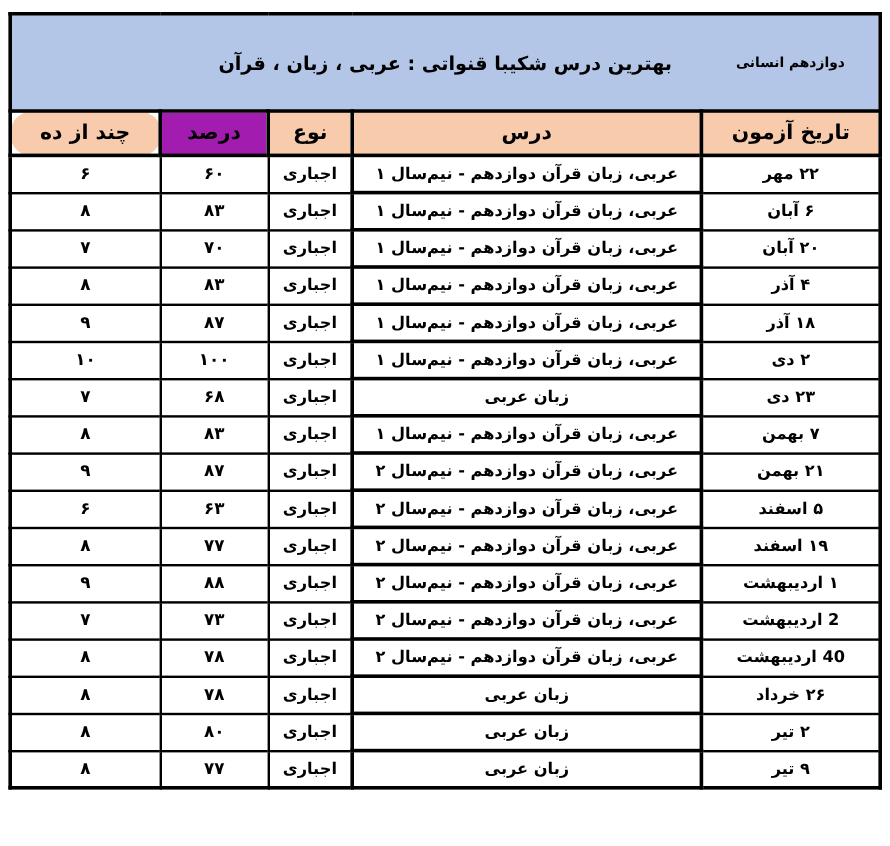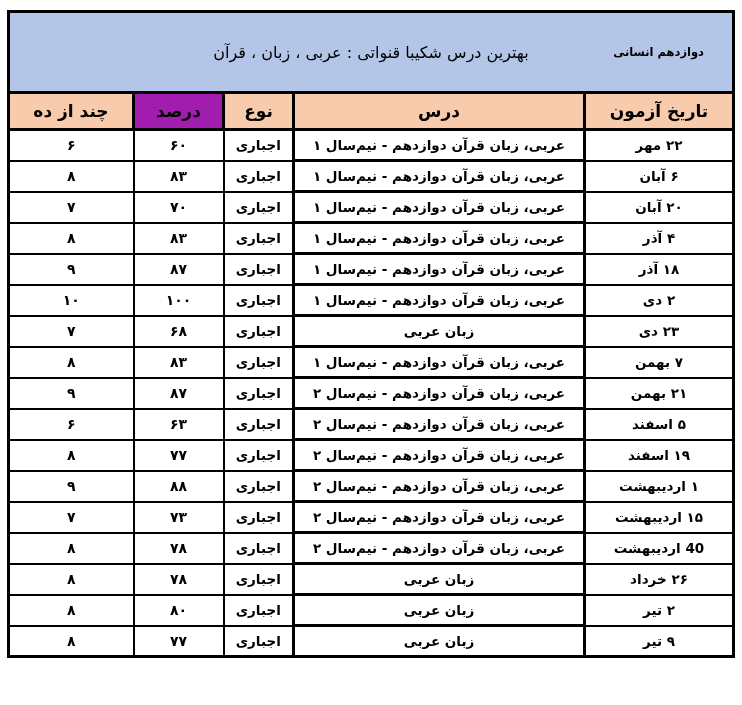--- a/index.html
+++ b/index.html
@@ -40,21 +40,21 @@
   .title-bar {
     position: relative;
     width: 100%;
     height: 100%;
     display: flex;
     align-items: center;
     justify-content: center;
   }
   .title-text {
     font-size: 16px;
-    font-weight: normal;
+    font-weight: bold;
   }
   .grade-label {
     position: absolute;
     left: auto;
     right: 28px;
     top: 50%;
     transform: translateY(-50%);
     font-size: 11.5px;
     font-weight: bold;
   }
@@ -89,21 +89,21 @@
             <span class="grade-label">دوازدهم انسانی</span>
             <span class="title-text">بهترین درس شکیبا قنواتی : عربی ، زبان ، قرآن</span>
           </div>
         </th>
       </tr>
       <tr class="head-row">
         <th style="background: rgb(248, 203, 173);">تاریخ آزمون</th>
         <th style="background: rgb(248, 203, 173); margin-top: 20px;">درس</th>
         <th style="background: rgb(248, 203, 173);">نوع</th>
         <th style="background: #a21caf;">درصد</th>
-        <th style="background: rgb(248, 203, 173);">چند از ده</th>
+        <th style="background: rgb(248, 203, 173); border-radius: 17px;">چند از ده</th>
       </tr>
     </thead>
     <tbody>
         <tr style="background: rgb(255, 255, 255);">
     <td class="c-date">۲۲ مهر</td>
     <td class="c-lesson">عربی، زبان قرآن دوازدهم - نیم‌سال ۱</td>
     <td class="c-type">اجباری</td>
     <td class="c-percent">۶۰</td>
     <td class="c-outten">۶</td>
   </tr>
@@ -178,21 +178,21 @@
     <td class="c-outten">۸</td>
   </tr>
         <tr style="background: rgb(255, 255, 255);">
     <td class="c-date">۱ اردیبهشت</td>
     <td class="c-lesson">عربی، زبان قرآن دوازدهم - نیم‌سال ۲</td>
     <td class="c-type">اجباری</td>
     <td class="c-percent">۸۸</td>
     <td class="c-outten">۹</td>
   </tr>
         <tr style="background: rgb(255, 255, 255);">
-    <td class="c-date">۱۵ اردیبهشت</td>
+    <td class="c-date">2 اردیبهشت</td>
     <td class="c-lesson">عربی، زبان قرآن دوازدهم - نیم‌سال ۲</td>
     <td class="c-type">اجباری</td>
     <td class="c-percent">۷۳</td>
     <td class="c-outten">۷</td>
   </tr>
         <tr style="background: rgb(255, 255, 255);">
     <td class="c-date">40 اردیبهشت</td>
     <td class="c-lesson">عربی، زبان قرآن دوازدهم - نیم‌سال ۲</td>
     <td class="c-type">اجباری</td>
     <td class="c-percent">۷۸</td>

